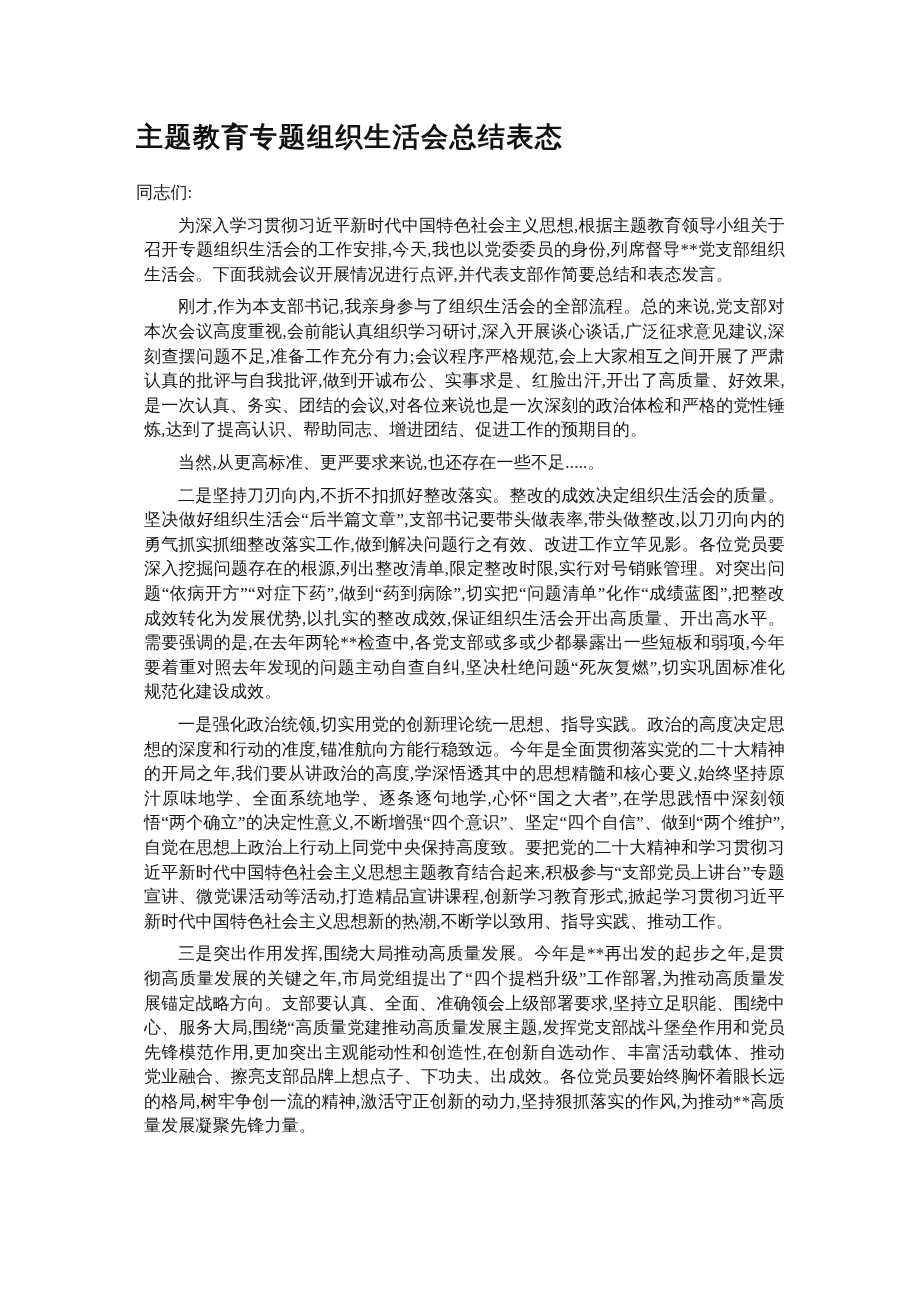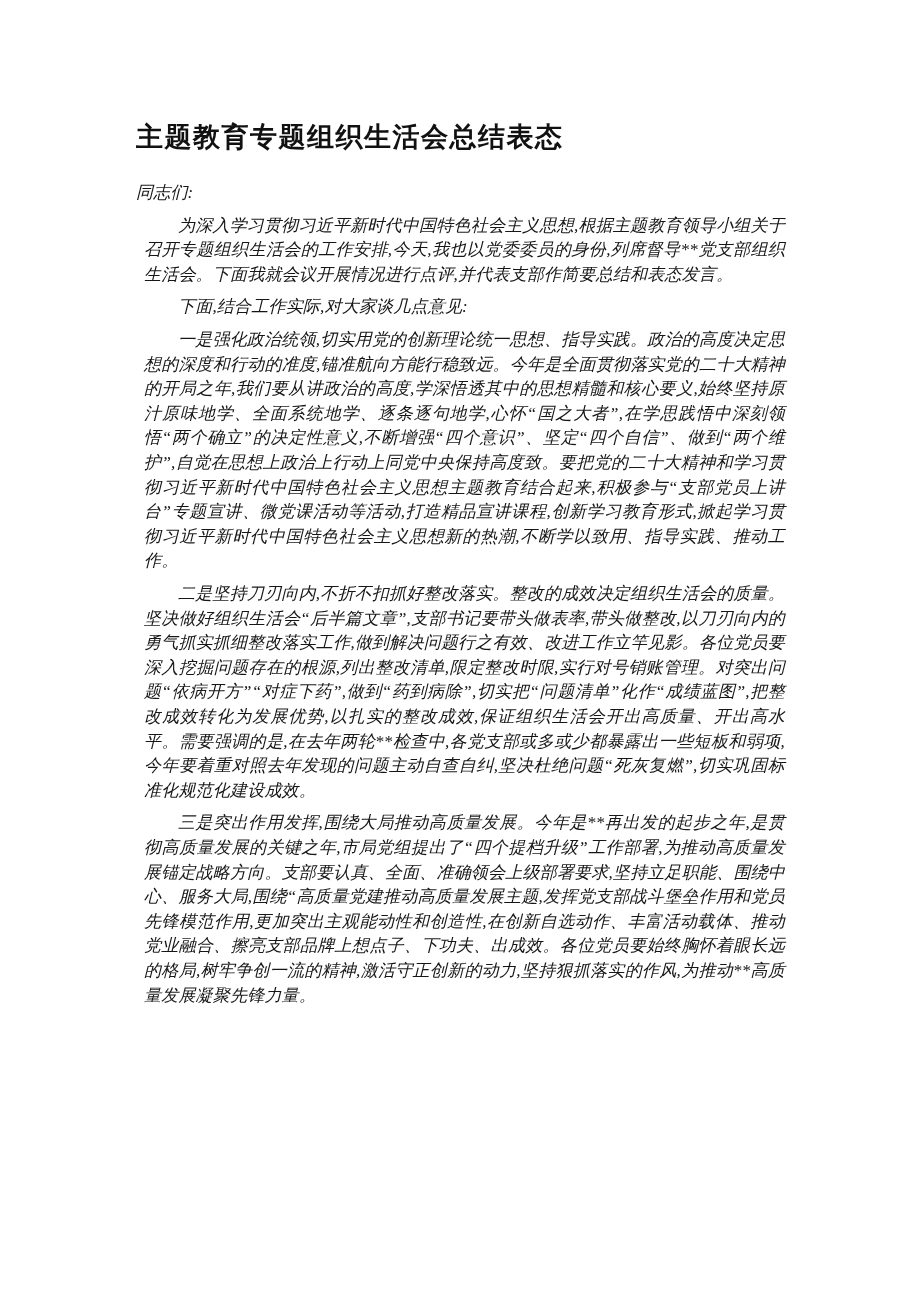--- a/index.html
+++ b/index.html
@@ -39,29 +39,29 @@
     margin: 8px;
     text-indent: 2em;
   }
   .salutation, .para {
     font-size: 17px;
     line-height: 24.6px;
     letter-spacing: 0.2px;
     text-align: justify;
     color: #161616;
     word-break: break-all;
-    font-style: italic;
   }
 </style>
 </head>
 <body>
 
 <div class="page">
   <div class="content">
     <h1 class="title">主题教育专题组织生活会总结表态</h1>
     <p class="salutation">同志们:</p>
     <p class="para">为深入学习贯彻习近平新时代中国特色社会主义思想,根据主题教育领导小组关于召开专题组织生活会的工作安排,今天,我也以党委委员的身份,列席督导**党支部组织生活会。下面我就会议开展情况进行点评,并代表支部作简要总结和表态发言。</p>
-    <p class="para">下面,结合工作实际,对大家谈几点意见:</p>
+    <p class="para">刚才,作为本支部书记,我亲身参与了组织生活会的全部流程。总的来说,党支部对本次会议高度重视,会前能认真组织学习研讨,深入开展谈心谈话,广泛征求意见建议,深刻查摆问题不足,准备工作充分有力;会议程序严格规范,会上大家相互之间开展了严肃认真的批评与自我批评,做到开诚布公、实事求是、红脸出汗,开出了高质量、好效果,是一次认真、务实、团结的会议,对各位来说也是一次深刻的政治体检和严格的党性锤炼,达到了提高认识、帮助同志、增进团结、促进工作的预期目的。</p>
+    <p class="para">当然,从更高标准、更严要求来说,也还存在一些不足.....。</p>
+    <p class="para">二是坚持刀刃向内,不折不扣抓好整改落实。整改的成效决定组织生活会的质量。坚决做好组织生活会“后半篇文章”,支部书记要带头做表率,带头做整改,以刀刃向内的勇气抓实抓细整改落实工作,做到解决问题行之有效、改进工作立竿见影。各位党员要深入挖掘问题存在的根源,列出整改清单,限定整改时限,实行对号销账管理。对突出问题“依病开方”“对症下药”,做到“药到病除”,切实把“问题清单”化作“成绩蓝图”,把整改成效转化为发展优势,以扎实的整改成效,保证组织生活会开出高质量、开出高水平。需要强调的是,在去年两轮**检查中,各党支部或多或少都暴露出一些短板和弱项,今年要着重对照去年发现的问题主动自查自纠,坚决杜绝问题“死灰复燃”,切实巩固标准化规范化建设成效。</p>
     <p class="para">一是强化政治统领,切实用党的创新理论统一思想、指导实践。政治的高度决定思想的深度和行动的准度,锚准航向方能行稳致远。今年是全面贯彻落实党的二十大精神的开局之年,我们要从讲政治的高度,学深悟透其中的思想精髓和核心要义,始终坚持原汁原味地学、全面系统地学、逐条逐句地学,心怀“国之大者”,在学思践悟中深刻领悟“两个确立”的决定性意义,不断增强“四个意识”、坚定“四个自信”、做到“两个维护”,自觉在思想上政治上行动上同党中央保持高度致。要把党的二十大精神和学习贯彻习近平新时代中国特色社会主义思想主题教育结合起来,积极参与“支部党员上讲台”专题宣讲、微党课活动等活动,打造精品宣讲课程,创新学习教育形式,掀起学习贯彻习近平新时代中国特色社会主义思想新的热潮,不断学以致用、指导实践、推动工作。</p>
-    <p class="para">二是坚持刀刃向内,不折不扣抓好整改落实。整改的成效决定组织生活会的质量。坚决做好组织生活会“后半篇文章”,支部书记要带头做表率,带头做整改,以刀刃向内的勇气抓实抓细整改落实工作,做到解决问题行之有效、改进工作立竿见影。各位党员要深入挖掘问题存在的根源,列出整改清单,限定整改时限,实行对号销账管理。对突出问题“依病开方”“对症下药”,做到“药到病除”,切实把“问题清单”化作“成绩蓝图”,把整改成效转化为发展优势,以扎实的整改成效,保证组织生活会开出高质量、开出高水平。需要强调的是,在去年两轮**检查中,各党支部或多或少都暴露出一些短板和弱项,今年要着重对照去年发现的问题主动自查自纠,坚决杜绝问题“死灰复燃”,切实巩固标准化规范化建设成效。</p>
     <p class="para">三是突出作用发挥,围绕大局推动高质量发展。今年是**再出发的起步之年,是贯彻高质量发展的关键之年,市局党组提出了“四个提档升级”工作部署,为推动高质量发展锚定战略方向。支部要认真、全面、准确领会上级部署要求,坚持立足职能、围绕中心、服务大局,围绕“高质量党建推动高质量发展主题,发挥党支部战斗堡垒作用和党员先锋模范作用,更加突出主观能动性和创造性,在创新自选动作、丰富活动载体、推动党业融合、擦亮支部品牌上想点子、下功夫、出成效。各位党员要始终胸怀着眼长远的格局,树牢争创一流的精神,激活守正创新的动力,坚持狠抓落实的作风,为推动**高质量发展凝聚先锋力量。</p>
   </div>
 </div>
 
 </body></html>

